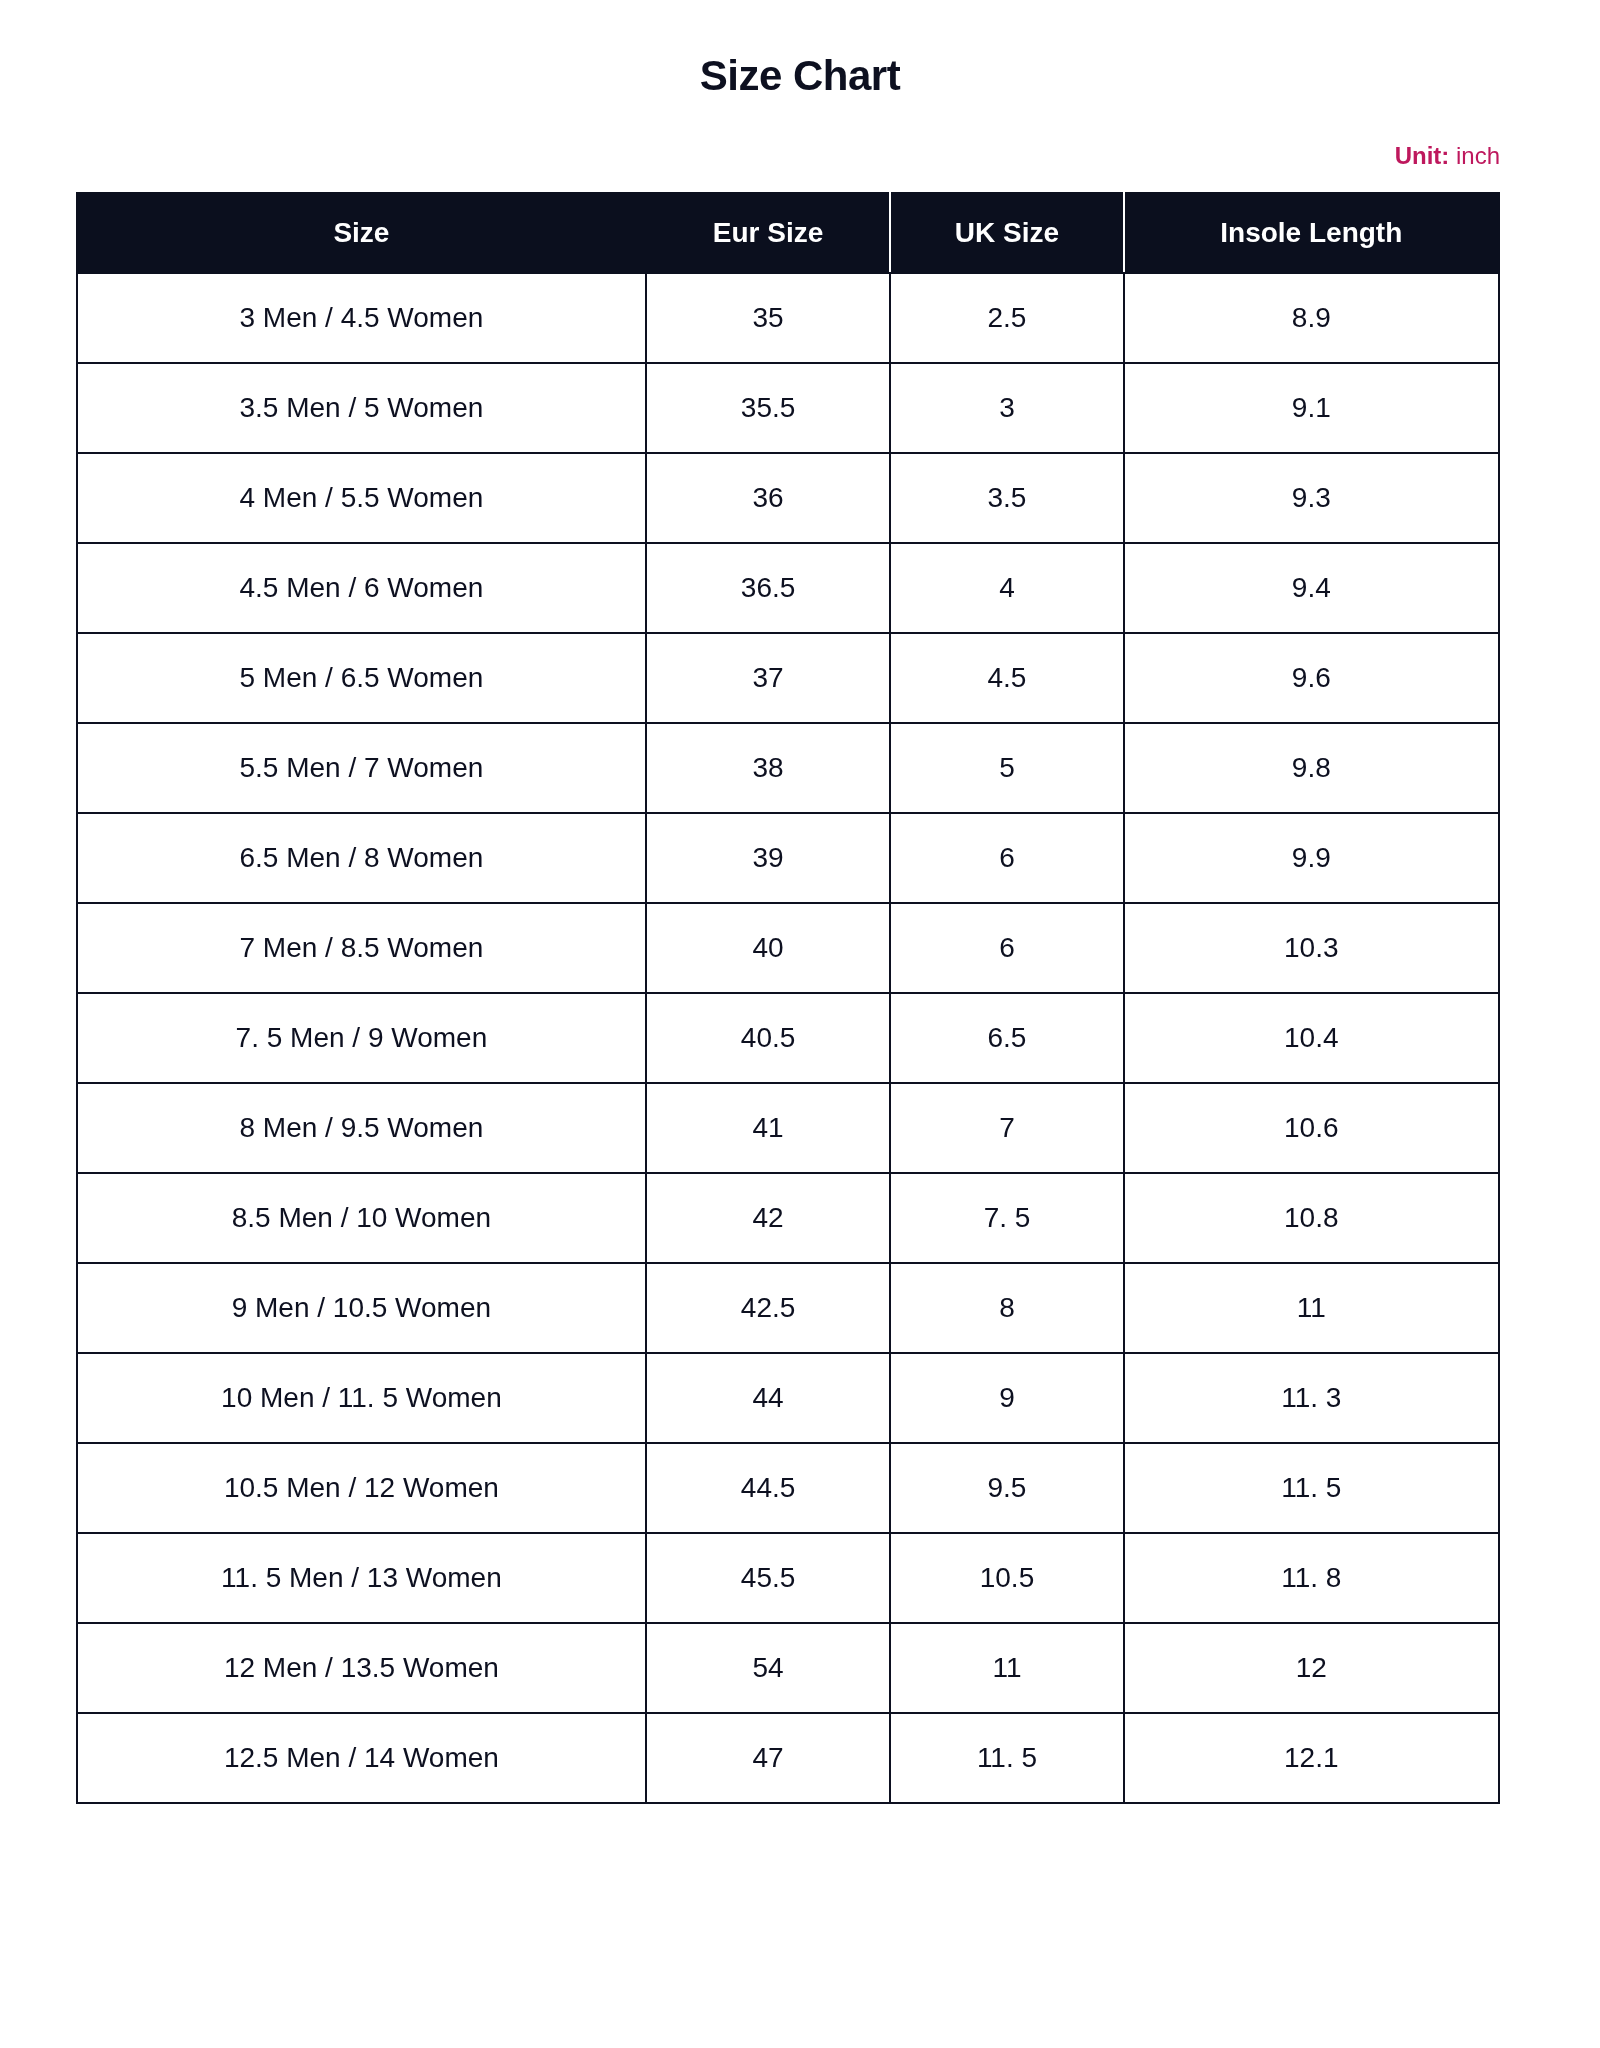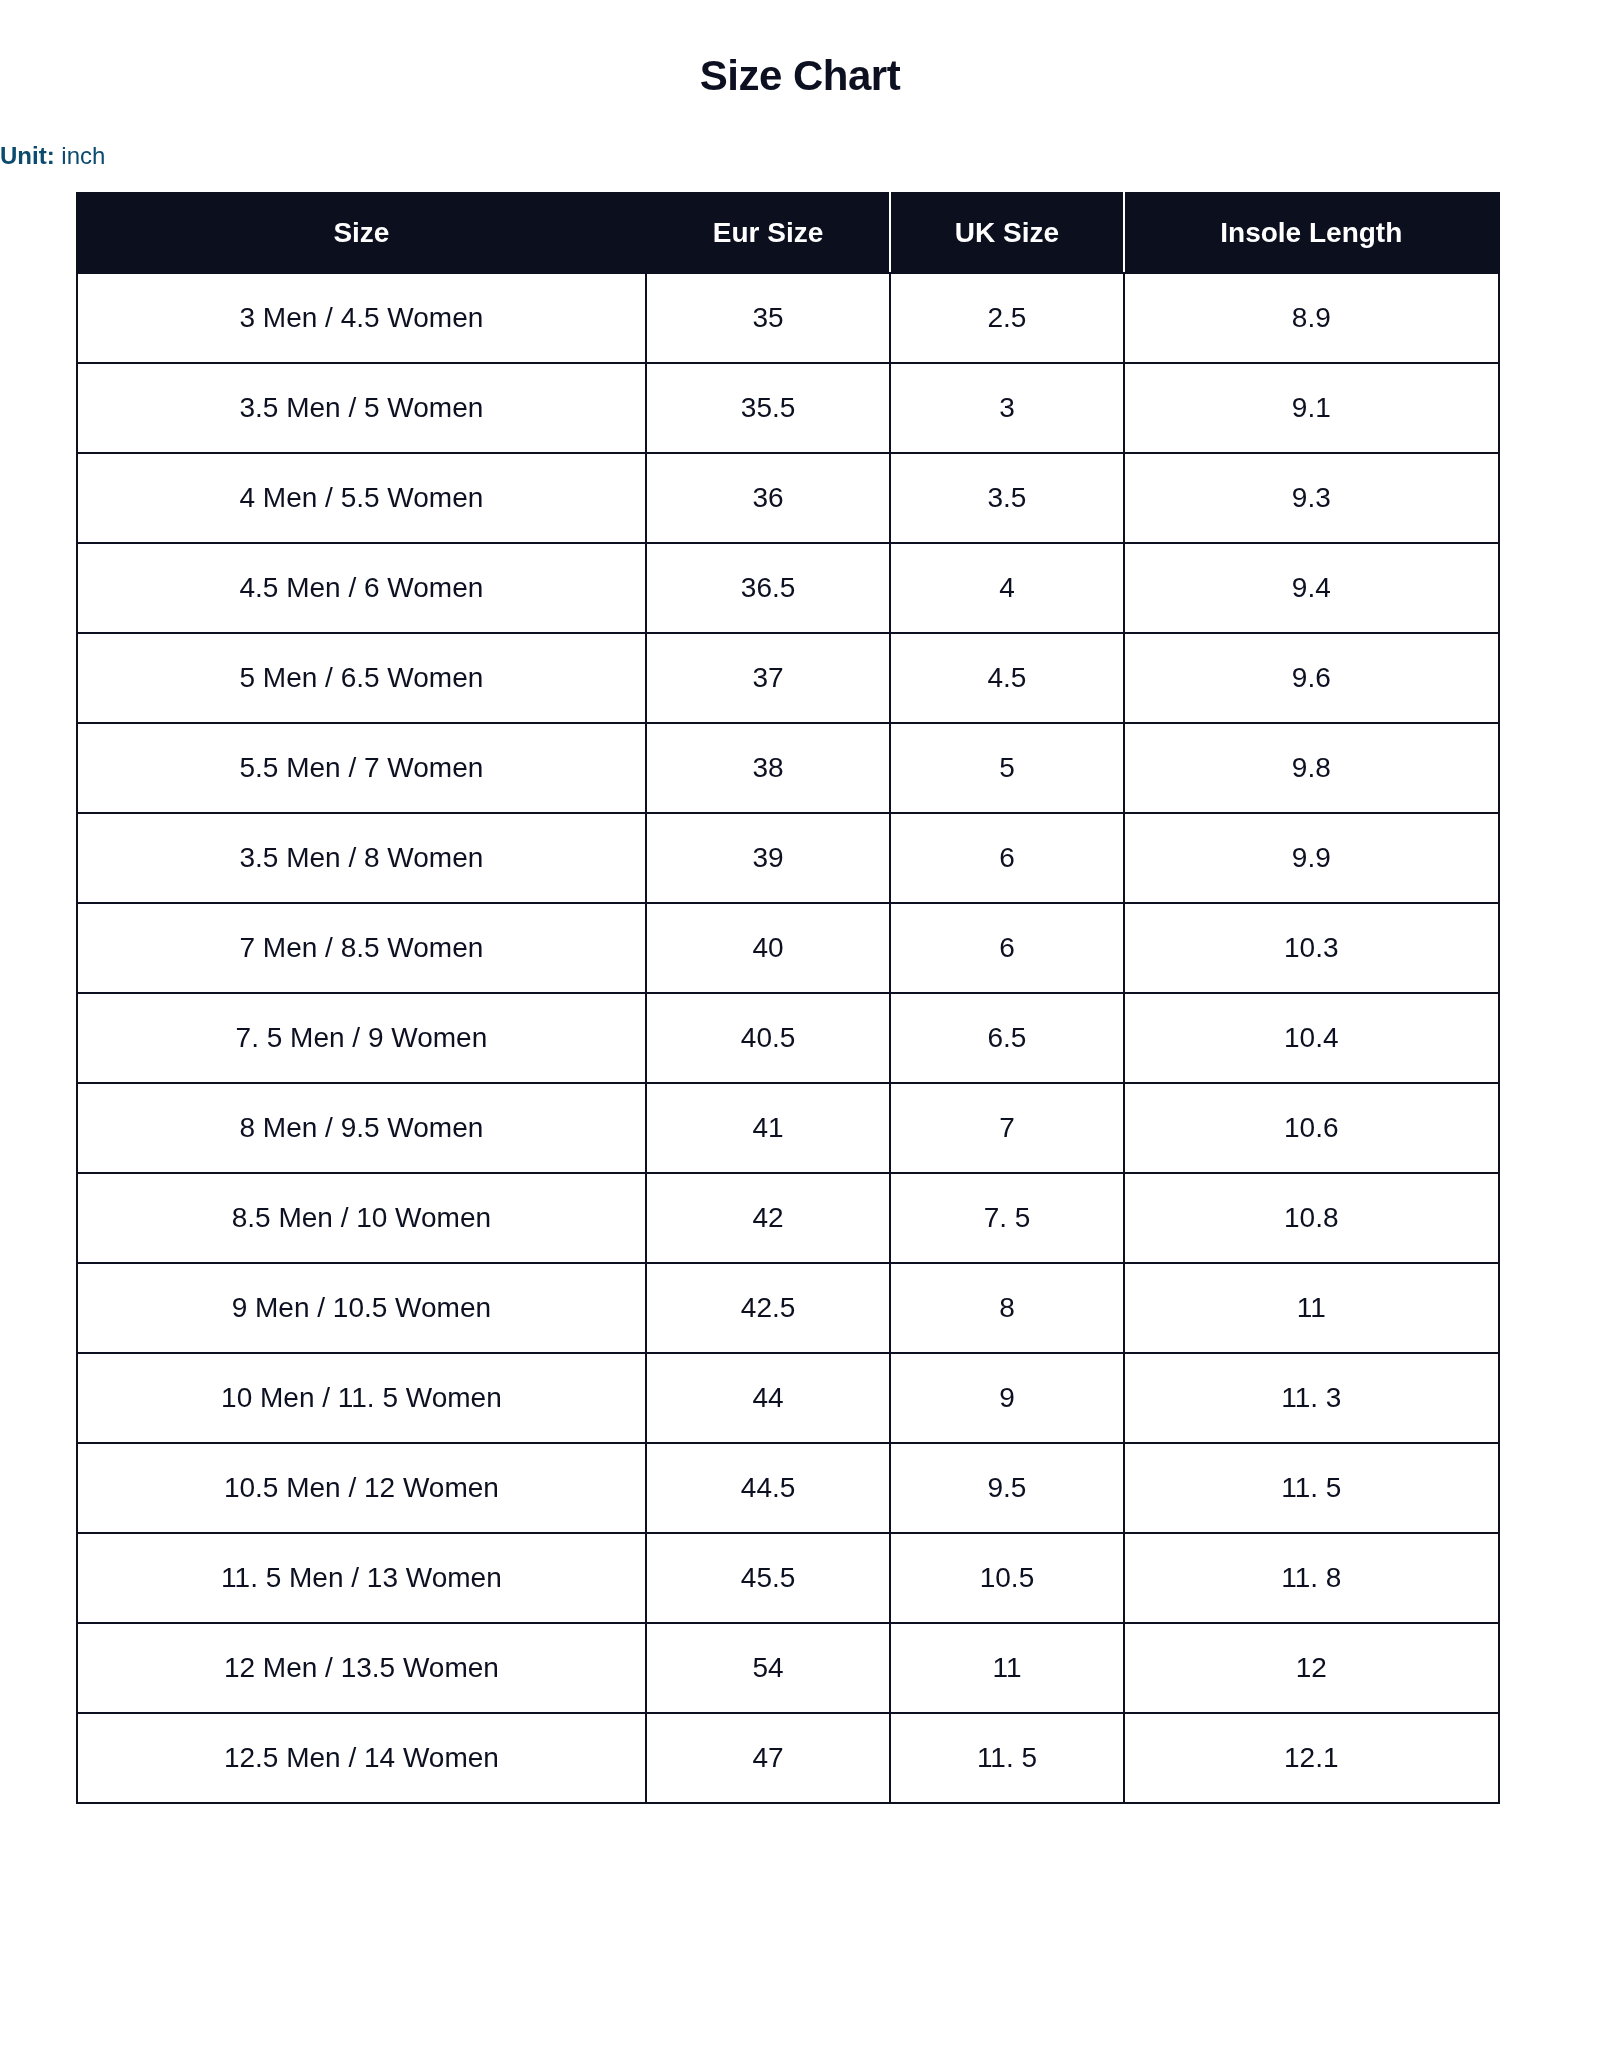--- a/index.html
+++ b/index.html
@@ -21,24 +21,25 @@
   }
   .title {
     text-align: center;
     font-size: 42px;
     font-weight: bold;
     letter-spacing: -0.5px;
     margin: 52px 0 0 0;
     color: #0d1020;
   }
   .unit-line {
+    text-align: right;
     padding-right: 100px;
     margin-top: 42px;
     font-size: 24px;
-    color: #0c4a6e;
+    color: #be185d;
   }
   .unit-line .unit-label {
     font-weight: bold;
   }
   .unit-line .unit-value {
     font-weight: normal;
   }
   .table-wrap {
     margin: 22px 100px 0 76px;
     border-radius: 22px;
@@ -138,21 +139,21 @@
             <td>4.5</td>
             <td>9.6</td>
           </tr>
           <tr>
             <td>5.5 Men / 7 Women</td>
             <td>38</td>
             <td>5</td>
             <td>9.8</td>
           </tr>
           <tr>
-            <td>3.5 Men / 8 Women</td>
+            <td>6.5 Men / 8 Women</td>
             <td>39</td>
             <td>6</td>
             <td>9.9</td>
           </tr>
           <tr>
             <td>7 Men / 8.5 Women</td>
             <td>40</td>
             <td>6</td>
             <td>10.3</td>
           </tr>

